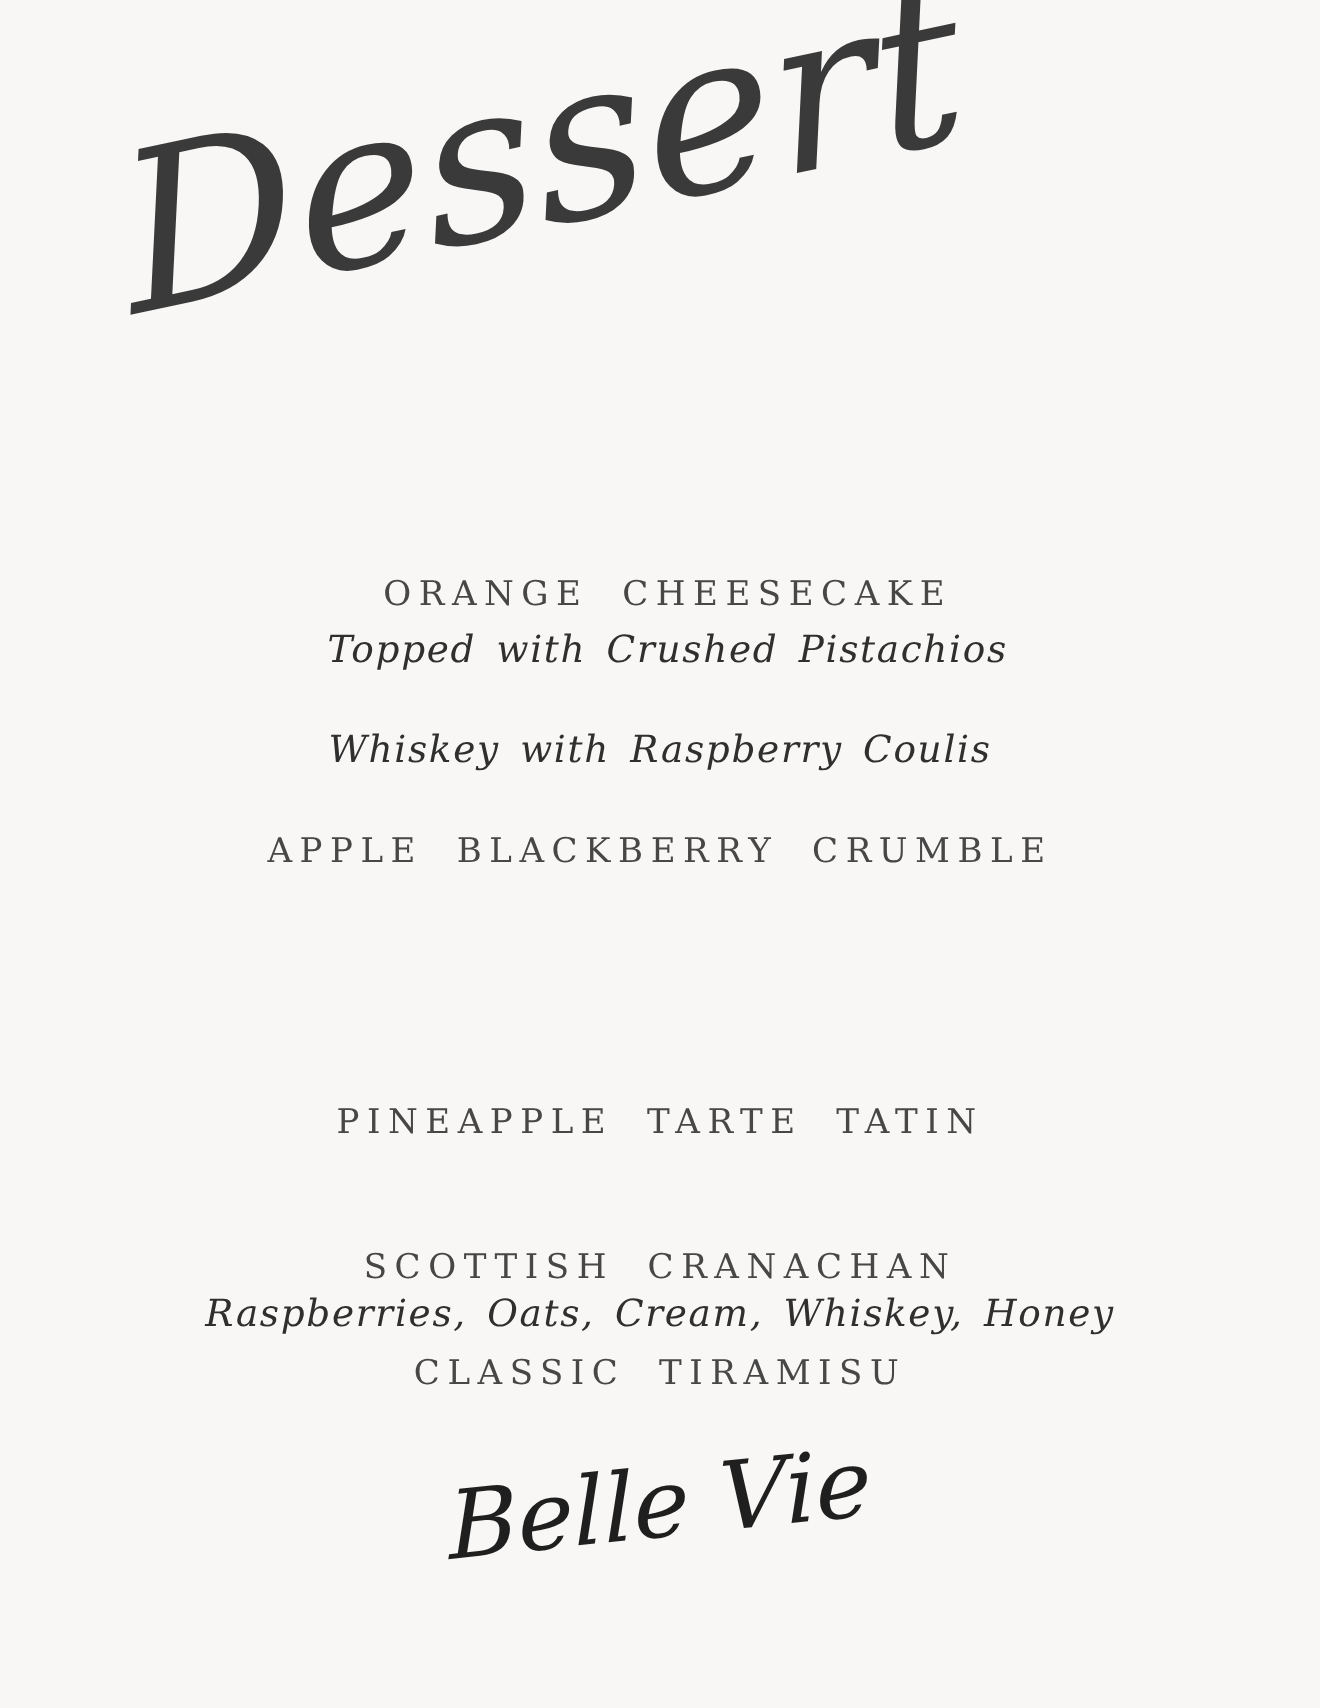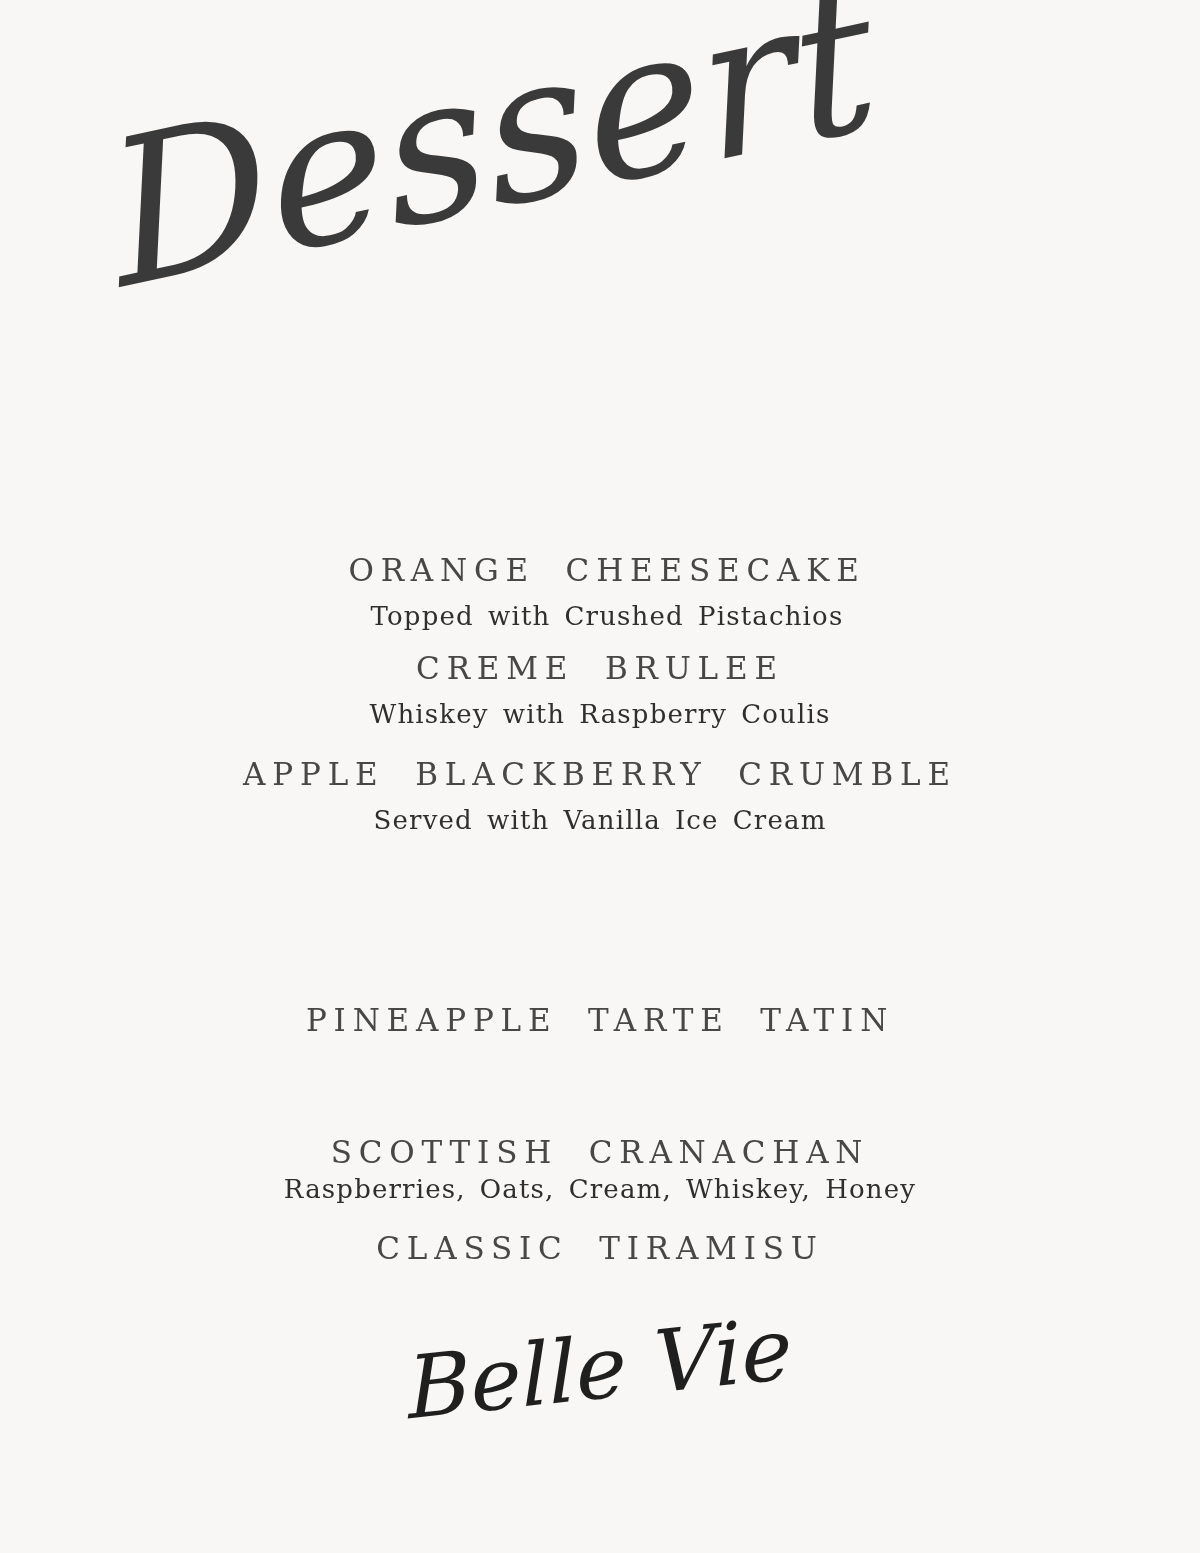--- a/index.html
+++ b/index.html
@@ -41,28 +41,29 @@
     font-family: "DejaVu Serif", serif;
     font-size: 31px;
     font-weight: normal;
     letter-spacing: 0.22em;
     word-spacing: 0.45em;
     color: #474747;
     line-height: 1.2;
   }
   .item-desc {
     font-family: "DejaVu Serif", serif;
-    font-size: 26px;
+    font-style: italic;
+    font-size: 34px;
     letter-spacing: 0.045em;
     word-spacing: 0.18em;
     color: #2f2f2f;
     line-height: 1.2;
     margin-top: 12px;
   }
-  .pos-0 { top: 552px; padding-left: 14px; }
+  .pos-0 { top: 522px; padding-left: 14px; }
   .pos-1 { top: 650px; }
   .pos-2 { top: 756px; }
   .pos-3 { top: 880px; }
   .pos-4 { top: 1002px; }
   .pos-5 { top: 1134px; }
   .pos-5 .item-desc { margin-top: 3px; }
   .pos-6 { top: 1230px; }
   .brand {
     position: absolute;
     left: 0;
@@ -86,27 +87,25 @@
   <h1 class="title">Dessert</h1>
 
   <main>
 
     <section class="menu-item pos-0">
       <div class="item-name">ORANGE CHEESECAKE</div>
       <div class="item-desc">Topped with Crushed Pistachios</div>
     </section>
 
     <section class="menu-item pos-1">
-      <div class="item-name">CREME BRULEE</div>
       <div class="item-desc">Whiskey with Raspberry Coulis</div>
     </section>
 
     <section class="menu-item pos-2">
       <div class="item-name">APPLE BLACKBERRY CRUMBLE</div>
-      <div class="item-desc">Served with Vanilla Ice Cream</div>
     </section>
 
     <section class="menu-item pos-3">
     </section>
 
     <section class="menu-item pos-4">
       <div class="item-name">PINEAPPLE TARTE TATIN</div>
     </section>
 
     <section class="menu-item pos-5">

